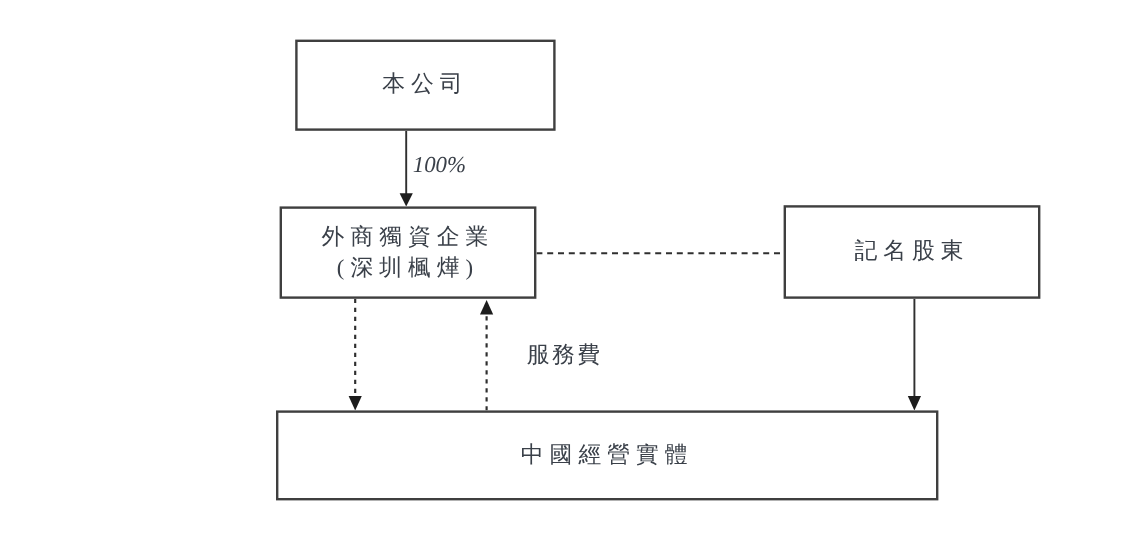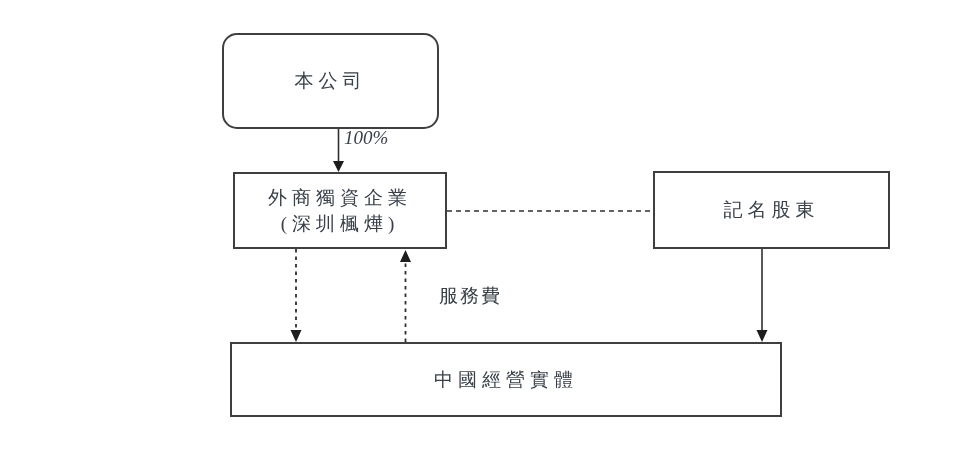--- a/index.html
+++ b/index.html
@@ -29,23 +29,23 @@
     display: flex;
     flex-direction: column;
     align-items: center;
     justify-content: center;
     text-align: center;
     font-size: 19px;
     letter-spacing: 5px;
     line-height: 26px;
     box-sizing: border-box;
   }
-  .box-company      { left: 222px; top: 33px;  width: 217px; height: 96px; border-radius: 15px; }
+  .box-company      { left: 246px; top: 33px;  width: 217px; height: 76px; }
   .box-wfoe         { left: 233px; top: 172px; width: 214px; height: 77px; }
-  .box-shareholders { left: 653px; top: 171px; width: 237px; height: 78px; }
+  .box-shareholders { left: 653px; top: 171px; width: 214px; height: 78px; }
   .box-opco         { left: 230px; top: 342px; width: 552px; height: 75px; }
   .edge-label {
     position: absolute;
     font-size: 19px;
     letter-spacing: 2px;
     color: #3a4049;
     white-space: nowrap;
   }
   .label-ownership { left: 344px; top: 127px; letter-spacing: 0; font-style: italic; }
   .label-services  { left: 122px; top: 283px; }

